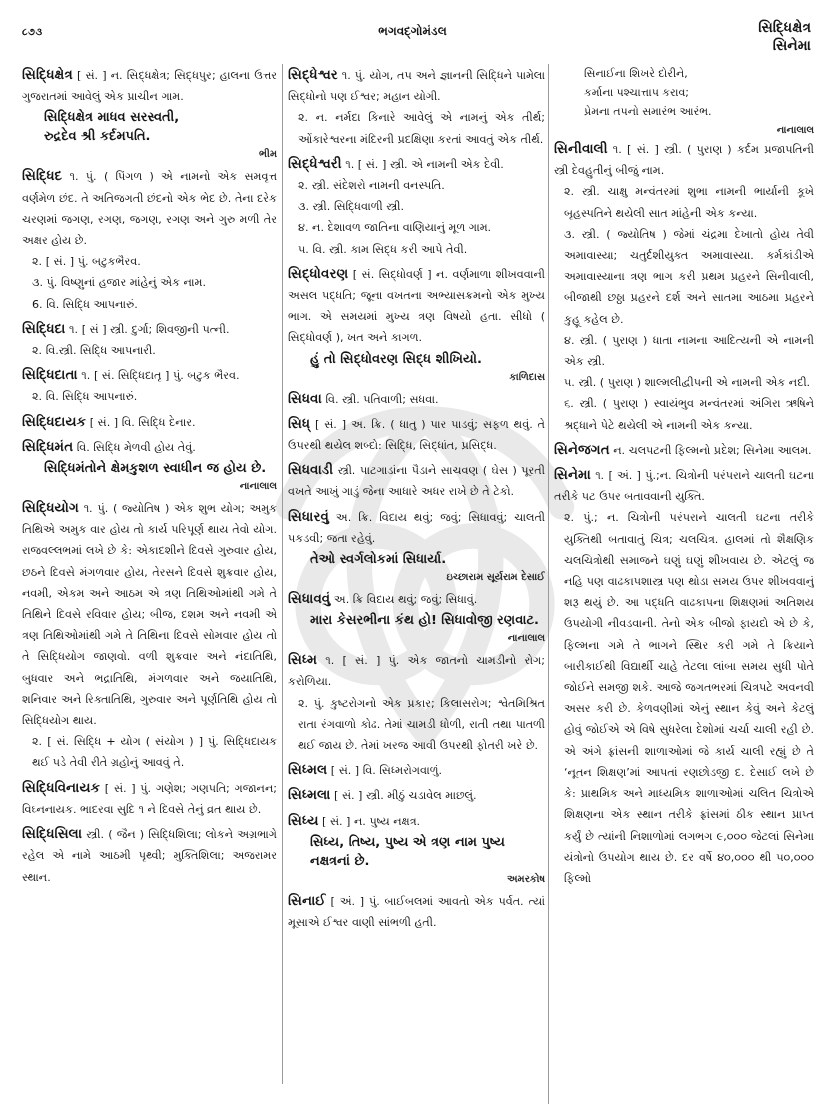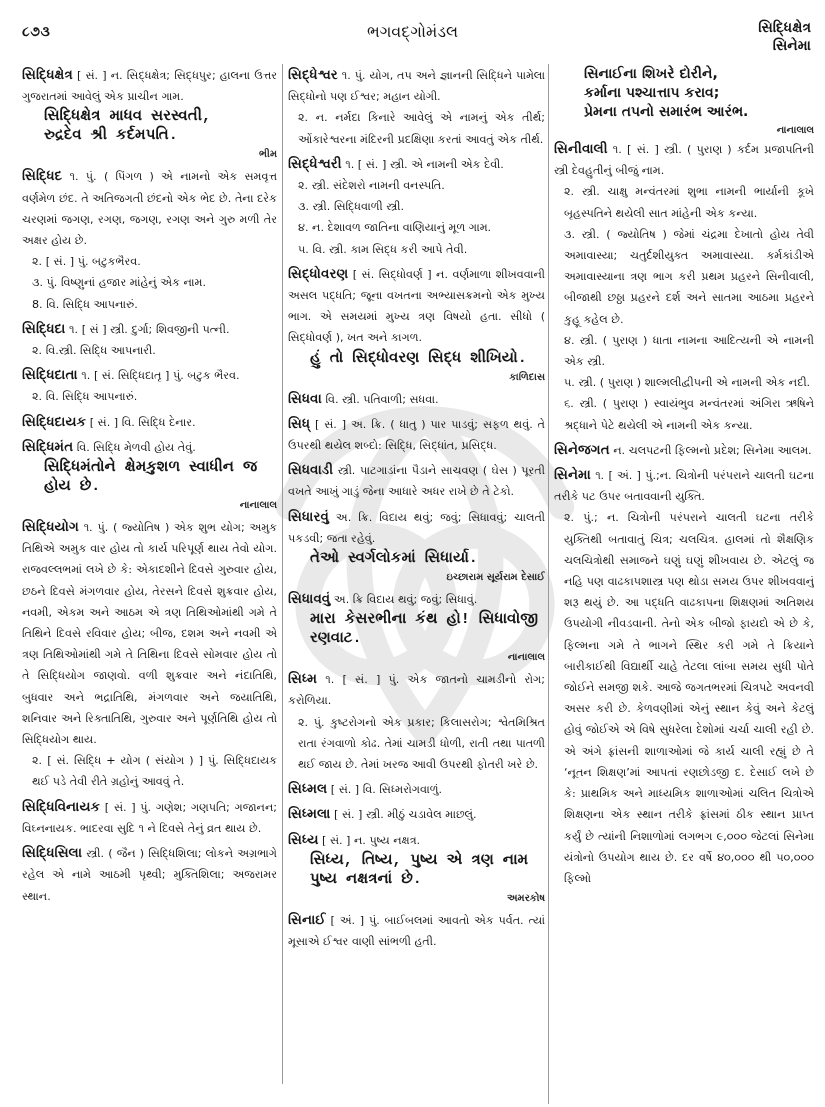--- a/index.html
+++ b/index.html
@@ -17,25 +17,25 @@
     width: 390px; height: 390px;
     z-index: 0;
     pointer-events: none;
   }
   .header {
     position: absolute; left: 0; top: 0; width: 825px; height: 62px;
     z-index: 2;
   }
   .page-number {
     position: absolute; left: 22px; top: 21px;
-    font-weight: bold; font-size: 14px; letter-spacing: 0.5px;
+    font-weight: bold; font-size: 10px; letter-spacing: 0.5px;
   }
   .running-title {
     position: absolute; left: 0; width: 825px; top: 21px; text-align: center;
-    font-weight: normal; font-size: 16px;
+    font-weight: bold; font-size: 12px;
   }
   .guide-words {
     position: absolute; right: 14px; top: 18px; text-align: right;
     font-weight: bold; font-size: 14px; line-height: 18px;
   }
   .columns {
     position: absolute; left: 0; top: 64px; width: 825px; height: 1043px;
     z-index: 1;
   }
   .col {
@@ -53,29 +53,29 @@
   .entry { margin-bottom: 3px; }
   .entry p {
     text-align: justify;
     padding-left: 10px;
   }
   .entry p.first { padding-left: 0; }
   .headword {
     font-weight: bold; font-size: 13.4px; letter-spacing: 0.1px;
   }
   .quote {
-    padding-left: 22px; font-size: 15px; line-height: 19px; font-family: Liberation Mono, monospace;
+    padding-left: 22px; font-size: 13px; line-height: 19px;
   }
   .quote.bold { font-weight: bold; }
   .attribution {
     text-align: right; font-size: 10px; line-height: 17px; font-weight: bold;
     color: #2a2a2a;
   }
   .col-3 .verse {
-    padding-left: 30px; font-weight: bold; font-size: 14px; line-height: 19px;
+    padding-left: 30px; font-weight: normal; font-size: 11px; line-height: 19px;
   }
 </style>
 </head>
 <body>
 
 <svg class="watermark" viewBox="0 0 400 400">
   <g fill="none" stroke="#e9e9e9" stroke-width="26" stroke-linecap="round">
     <path d="M200 40 C 110 110, 110 250, 200 360"></path>
     <path d="M200 40 C 290 110, 290 250, 200 360"></path>
     <circle cx="150" cy="230" r="70"></circle>
@@ -102,21 +102,21 @@
       <div class="entry">
         <p class="first"><span class="headword">સિદ્ધિક્ષેત્ર</span> <span>[ સં. ] ન. સિદ્ધક્ષેત્ર; સિદ્ધપુર; હાલના ઉત્તર ગુજરાતમાં આવેલું એક પ્રાચીન ગામ.</span></p>
         <div class="quote bold">સિદ્ધિક્ષેત્ર માધવ સરસ્વતી,</div>
         <div class="quote bold">રુદ્રદેવ   શ્રી   કર્દમપતિ.</div>
         <div class="attribution">ભીમ</div>
       </div>
       <div class="entry">
         <p class="first"><span class="headword">સિદ્ધિદ</span> <span>૧. પું. ( પિંગળ ) એ નામનો એક સમવૃત્ત વર્ણમેળ છંદ. તે અતિજગતી છંદનો એક ભેદ છે. તેના દરેક ચરણમાં જગણ, રગણ, જગણ, રગણ અને ગુરુ મળી તેર અક્ષર હોય છે.</span></p>
         <p class=""><span>૨. [ સં. ] પું. બટુકભૈરવ.</span></p>
         <p class=""><span>૩. પું. વિષ્ણુનાં હજાર માંહેનું એક નામ.</span></p>
-        <p class=""><span>8. વિ. સિદ્ધિ આપનારું.</span></p>
+        <p class=""><span>6. વિ. સિદ્ધિ આપનારું.</span></p>
       </div>
       <div class="entry">
         <p class="first"><span class="headword">સિદ્ધિદા</span> <span>૧. [ સં ] સ્ત્રી. દુર્ગા; શિવજીની પત્ની.</span></p>
         <p class=""><span>૨. વિ.સ્ત્રી. સિદ્ધિ આપનારી.</span></p>
       </div>
       <div class="entry">
         <p class="first"><span class="headword">સિદ્ધિદાતા</span> <span>૧. [ સં. સિદ્ધિદાતૃ ] પું. બટુક ભૈરવ.</span></p>
         <p class=""><span>૨. વિ. સિદ્ધિ આપનારું.</span></p>
       </div>
       <div class="entry">

